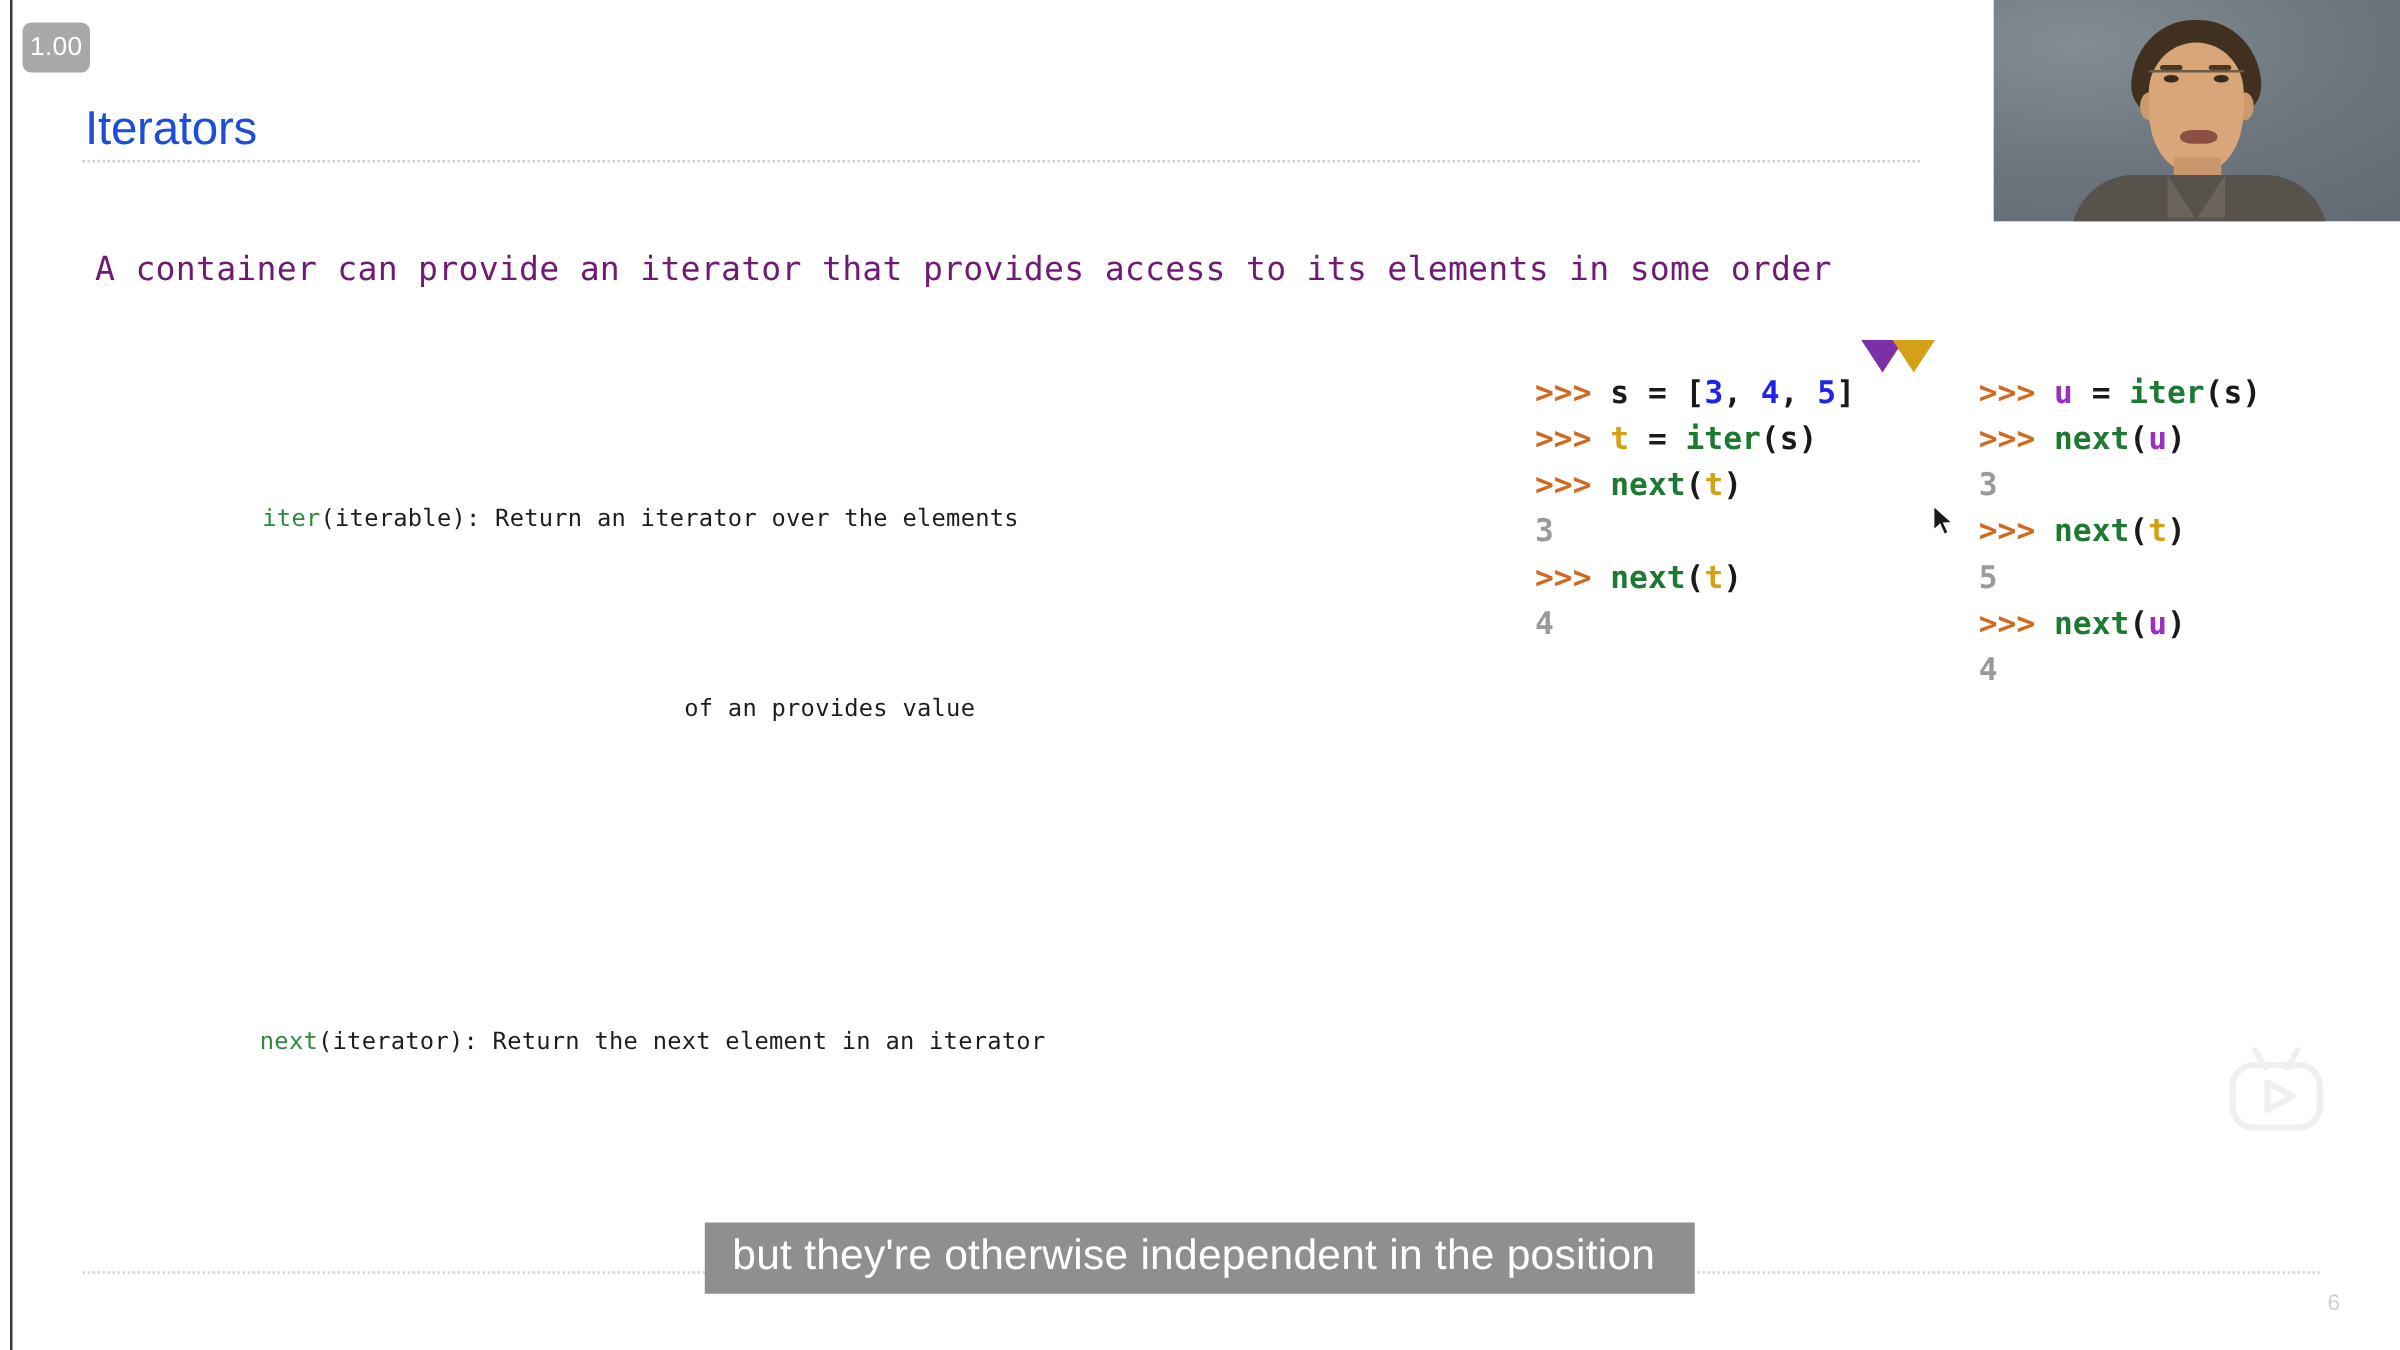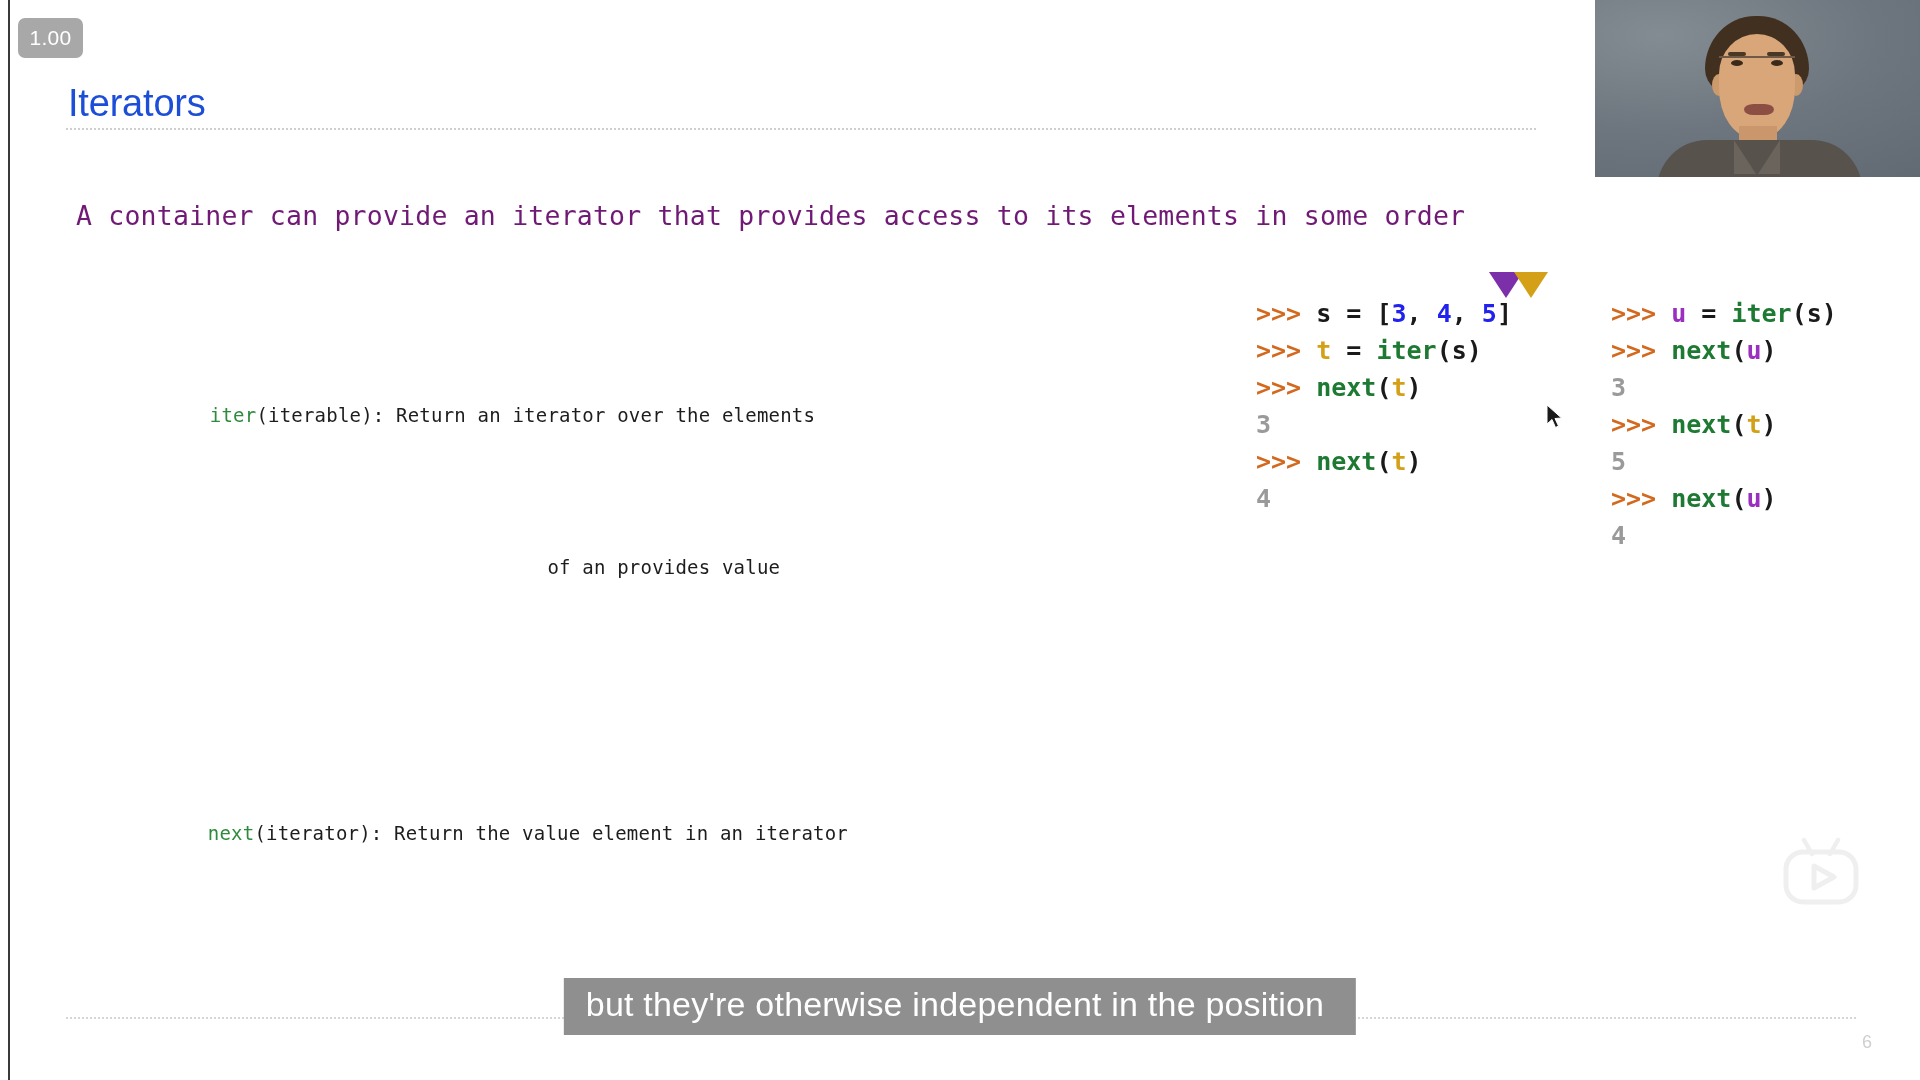--- a/index.html
+++ b/index.html
@@ -24,21 +24,21 @@
     width: 2px;
     height: 1080px;
     background: #3a3a3a;
   }
 
   
   .speed-badge {
     position: absolute;
     left: 18px;
     top: 18px;
-    width: 65px;
+    width: 54px;
     height: 40px;
     background: #a8a8a8;
     border-radius: 7px;
     color: #ffffff;
     font-size: 21px;
     display: flex;
     align-items: center;
     justify-content: center;
     letter-spacing: 0.3px;
   }
@@ -211,21 +211,20 @@
   .defs .fn { color: #2e8b3d; }
   .defs .indent2 { display: block; }
 
   
   .code {
     font-family: "DejaVu Sans Mono", "Liberation Mono", monospace;
     font-size: 25px;
     font-weight: bold;
     line-height: 37px;
     white-space: pre;
-    margin-left: 28px;
   }
   .code-left {
     position: absolute;
     left: 1228px;
     top: 295px;
   }
   .code-right {
     position: absolute;
     left: 1583px;
     top: 295px;
@@ -324,21 +323,21 @@
 
   <div class="lead-line mono">A container can provide an iterator that provides access to its elements in some order</div>
 
   <div class="defs mono">
     <div>
       <span class="fn">iter</span><span>(iterable): Return an iterator over the elements</span>
     </div>
     <div class="indent2"><span style="visibility:hidden">iter(iterable): Return an iterator </span><span>of an provides value</span></div>
     <div style="height:38px"></div>
     <div style="margin-left:-2px">
-      <span class="fn">next</span><span>(iterator): Return the value element in an iterator</span>
+      <span class="fn">next</span><span>(iterator): Return the next element in an iterator</span>
     </div>
   </div>
 
   <div class="ptr ptr-u"></div>
   <div class="ptr ptr-t"></div>
 
   <div class="code code-left"><div><span class="prompt">&gt;&gt;&gt; </span><span class="var-s">s</span><span class="punct"> = [</span><span class="num">3</span><span class="punct">, </span><span class="num">4</span><span class="punct">, </span><span class="num">5</span><span class="punct">]</span></div><div><span class="prompt">&gt;&gt;&gt; </span><span class="var-t">t</span><span class="punct"> = </span><span class="fnname">iter</span><span class="punct">(</span><span class="var-s">s</span><span class="punct">)</span></div><div><span class="prompt">&gt;&gt;&gt; </span><span class="fnname">next</span><span class="punct">(</span><span class="var-t">t</span><span class="punct">)</span></div><div><span class="out">3</span></div><div><span class="prompt">&gt;&gt;&gt; </span><span class="fnname">next</span><span class="punct">(</span><span class="var-t">t</span><span class="punct">)</span></div><div><span class="out">4</span></div></div>
   <div class="code code-right"><div><span class="prompt">&gt;&gt;&gt; </span><span class="var-u">u</span><span class="punct"> = </span><span class="fnname">iter</span><span class="punct">(</span><span class="var-s">s</span><span class="punct">)</span></div><div><span class="prompt">&gt;&gt;&gt; </span><span class="fnname">next</span><span class="punct">(</span><span class="var-u">u</span><span class="punct">)</span></div><div><span class="out">3</span></div><div><span class="prompt">&gt;&gt;&gt; </span><span class="fnname">next</span><span class="punct">(</span><span class="var-t">t</span><span class="punct">)</span></div><div><span class="out">5</span></div><div><span class="prompt">&gt;&gt;&gt; </span><span class="fnname">next</span><span class="punct">(</span><span class="var-u">u</span><span class="punct">)</span></div><div><span class="out">4</span></div></div>
 
   <svg class="cursor" viewBox="0 0 18 26">

